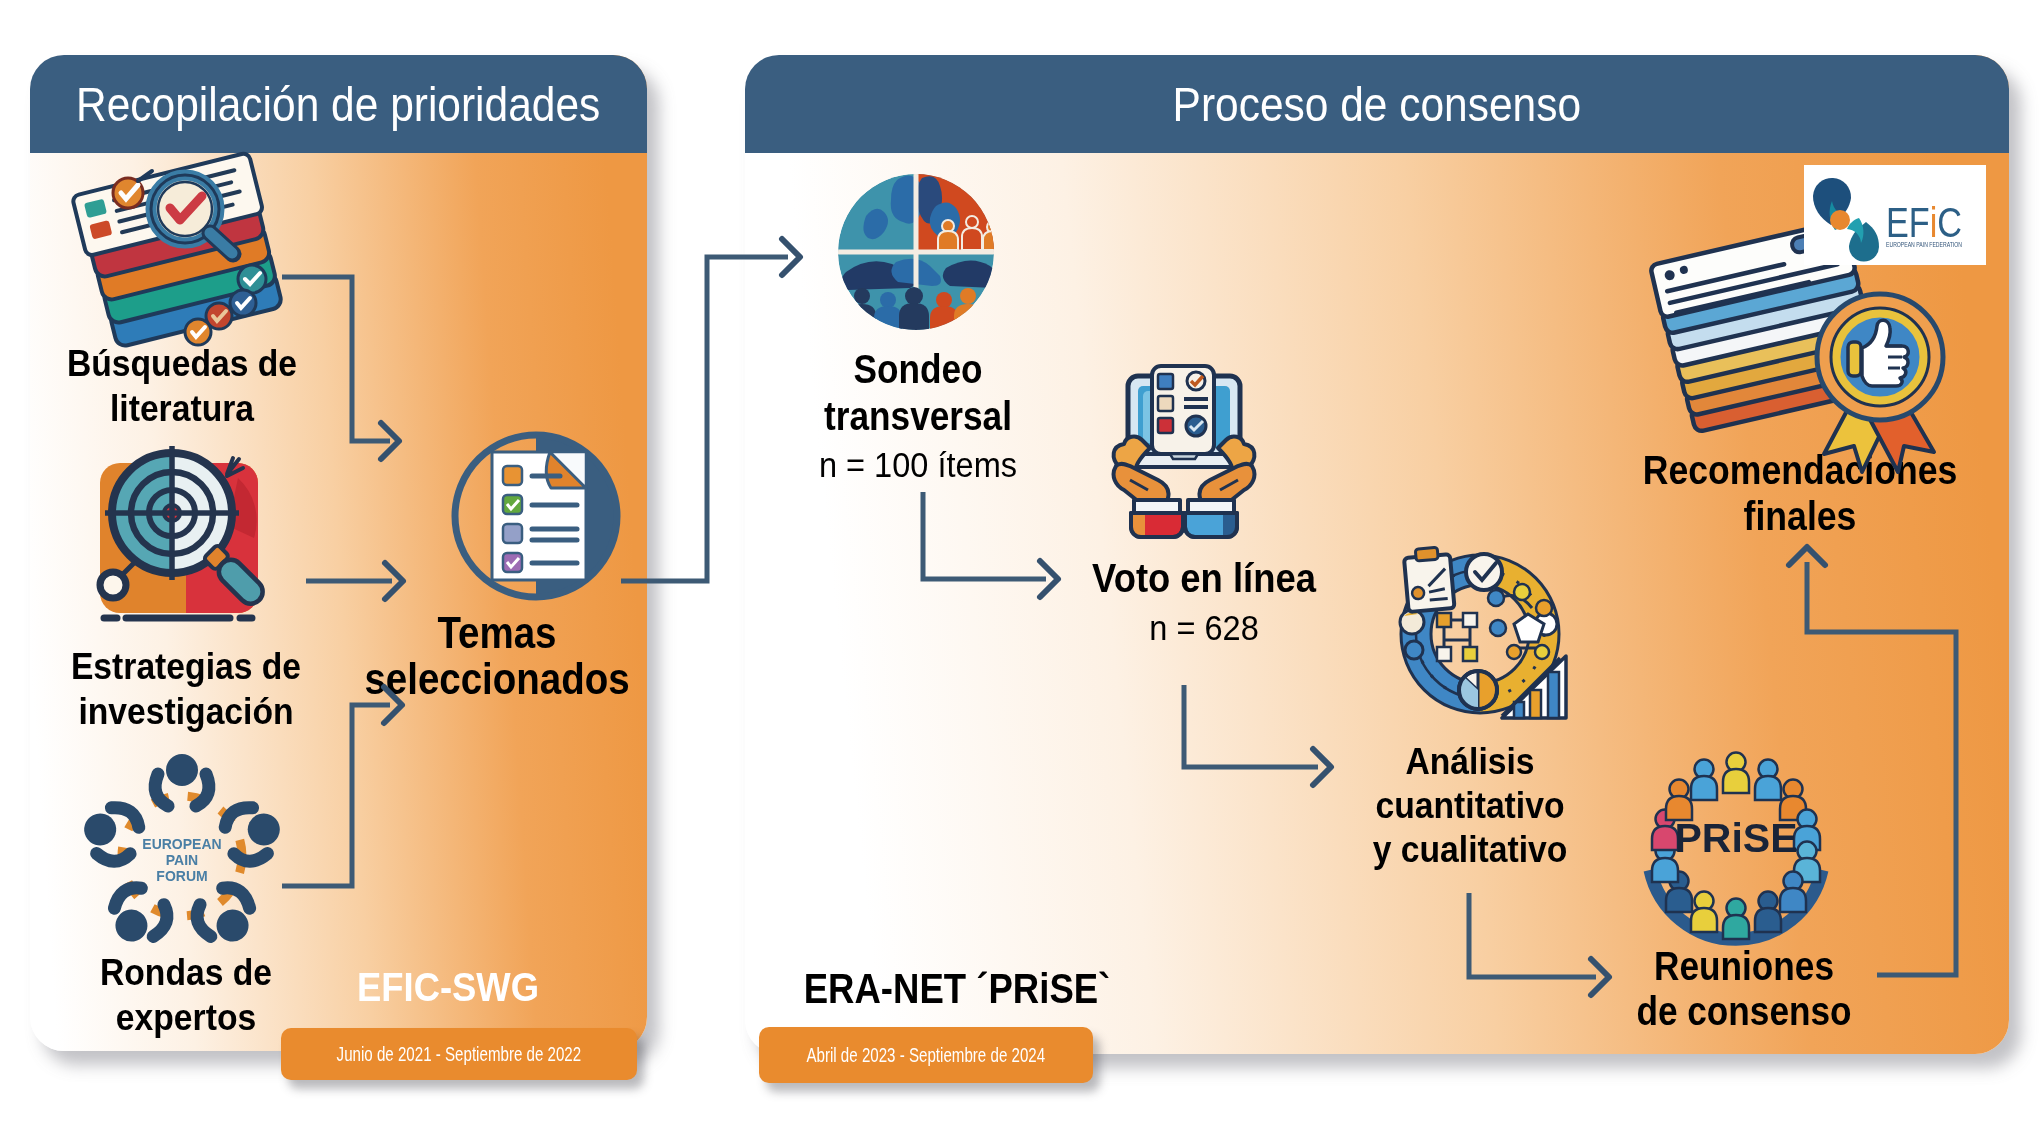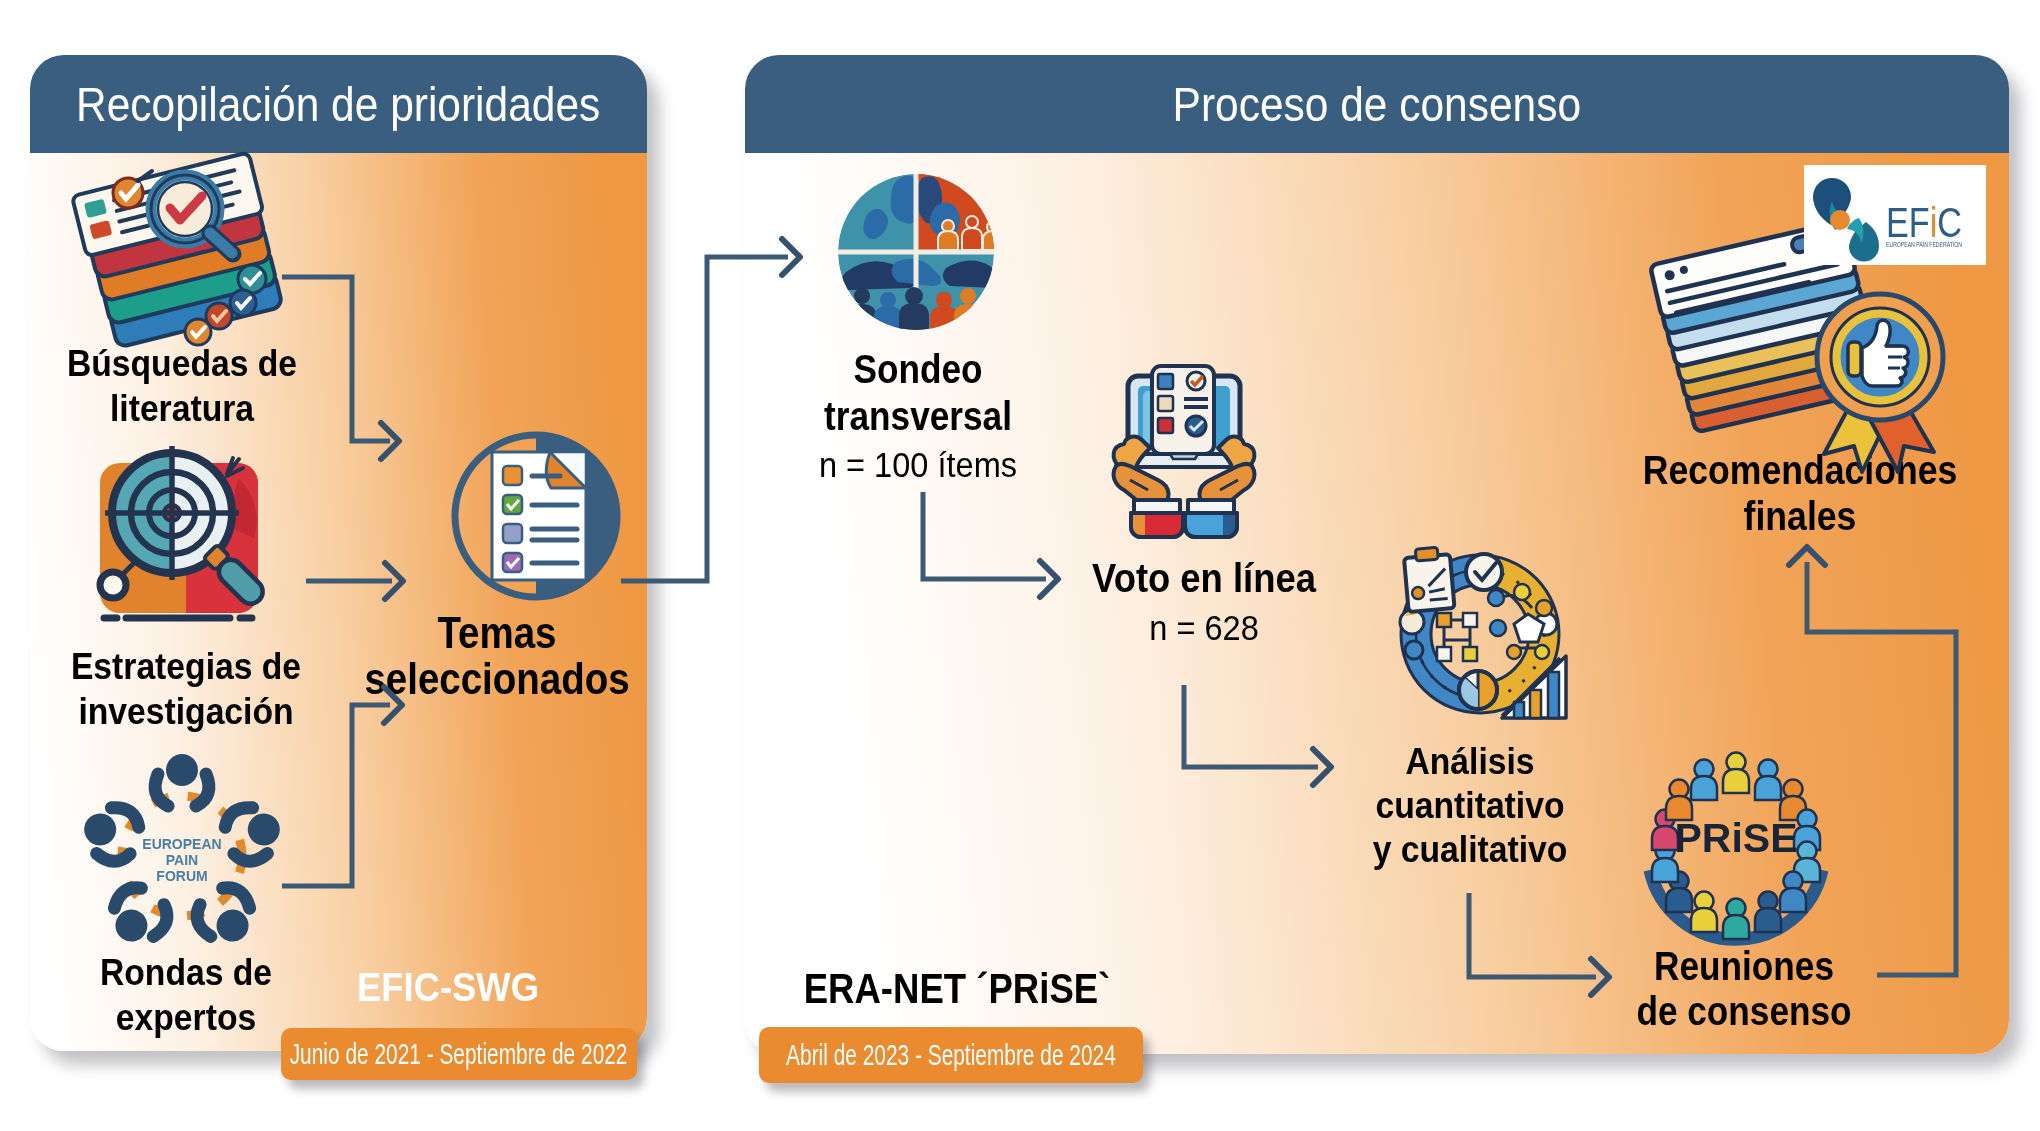--- a/index.html
+++ b/index.html
@@ -10,21 +10,21 @@
       background:linear-gradient(86deg,#ffffff 4%,#fdf1e4 24%,#f8cfa2 50%,#f1a458 74%,#ee9843 93%);
       box-shadow:12px 14px 16px rgba(110,110,120,.42);}
   #rp{left:745px;top:55px;width:1264px;height:999px;border-radius:34px;
       background:linear-gradient(84deg,#ffffff 10%,#fdf1e4 30%,#f8cfa2 55%,#f1a458 78%,#ee9843 95%);
       box-shadow:12px 14px 16px rgba(110,110,120,.42);}
   .hdr{position:absolute;left:0;top:0;width:100%;height:98px;background:#3a5e80;
        border-radius:34px 34px 0 0;color:#ffffff;font-weight:normal;
        display:flex;align-items:center;justify-content:center;}
   .hdr span{font-size:48px;transform:scaleX(0.885);white-space:nowrap;}
   .lbl{position:absolute;background:#e98b2e;border-radius:10px;color:#fff;
-       box-shadow:7px 9px 10px rgba(60,60,70,.35);font-size:29px;white-space:nowrap;
+       box-shadow:7px 9px 10px rgba(60,60,70,.35);font-size:21px;white-space:nowrap;
        display:flex;align-items:center;justify-content:center;}
   .lbl span{display:inline-block;transform:scaleX(0.72);transform-origin:center;}
   .t{position:absolute;color:#000;font-weight:bold;text-align:center;line-height:45px;white-space:nowrap;
      transform:scaleX(0.91);transform-origin:center;}
   .f37{font-size:37px;}
   .f40{font-size:40px;}
   .f43{font-size:43px;}
   .n{position:absolute;color:#000;font-weight:normal;text-align:center;font-size:35px;white-space:nowrap;
      transform:scaleX(0.93);transform-origin:center;}
   svg{position:absolute;left:0;top:0;}
@@ -38,21 +38,21 @@
   </div>
   <div class="panel" id="rp">
     <div class="hdr">
       <span>Proceso de consenso</span>
     </div>
   </div>
 
   <div class="lbl" style="left:281px;top:1028px;width:356px;height:52px;">
     <span>Junio de 2021 - Septiembre de 2022</span>
   </div>
-  <div class="lbl" style="left:759px;top:1027px;width:384px;height:56px;">
+  <div class="lbl" style="left:759px;top:1027px;width:334px;height:56px;">
     <span>Abril de 2023 - Septiembre de 2024</span>
   </div>
 
   <div class="t f37" style="left:-18px;top:341px;width:400px;">Búsquedas de<br>literatura</div>
   <div class="t f37" style="left:-14px;top:644px;width:400px;">Estrategias de<br>investigación</div>
   <div class="t f37" style="left:-14px;top:950px;width:400px;">Rondas de<br>expertos</div>
   <div class="t" style="left:297px;top:610px;width:400px;font-size:45px;line-height:46px;transform:scaleX(0.855);">Temas<br>seleccionados</div>
   <div class="t f40" style="left:248px;top:965px;width:400px;color:#ffffff;">EFIC-SWG</div>
   <div class="t f40" style="left:718px;top:346px;width:400px;line-height:47px;transform:scaleX(0.88);">Sondeo<br>transversal</div>
   <div class="n" style="left:718px;top:445px;width:400px;">n = 100 ítems</div>

